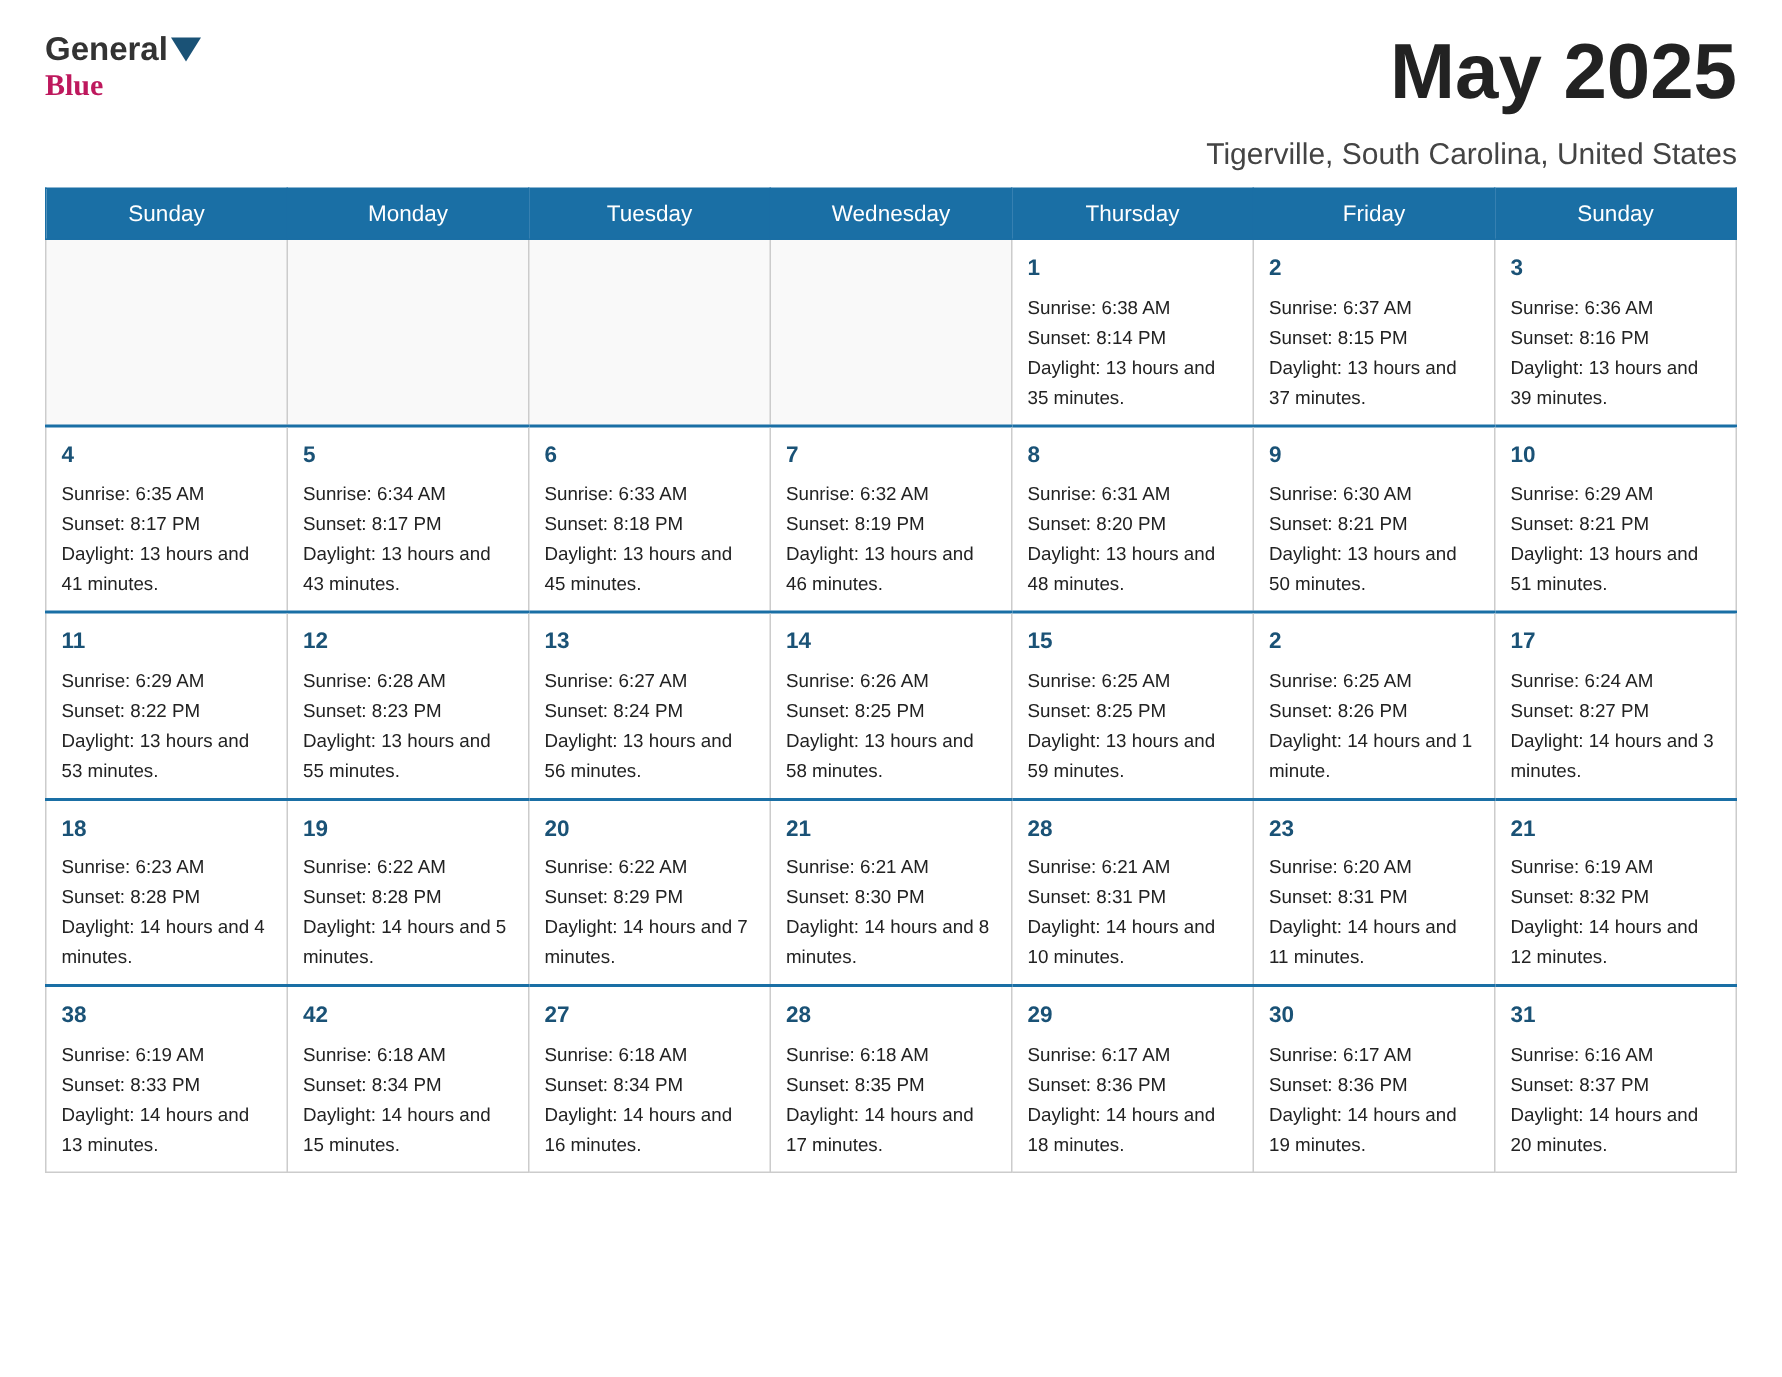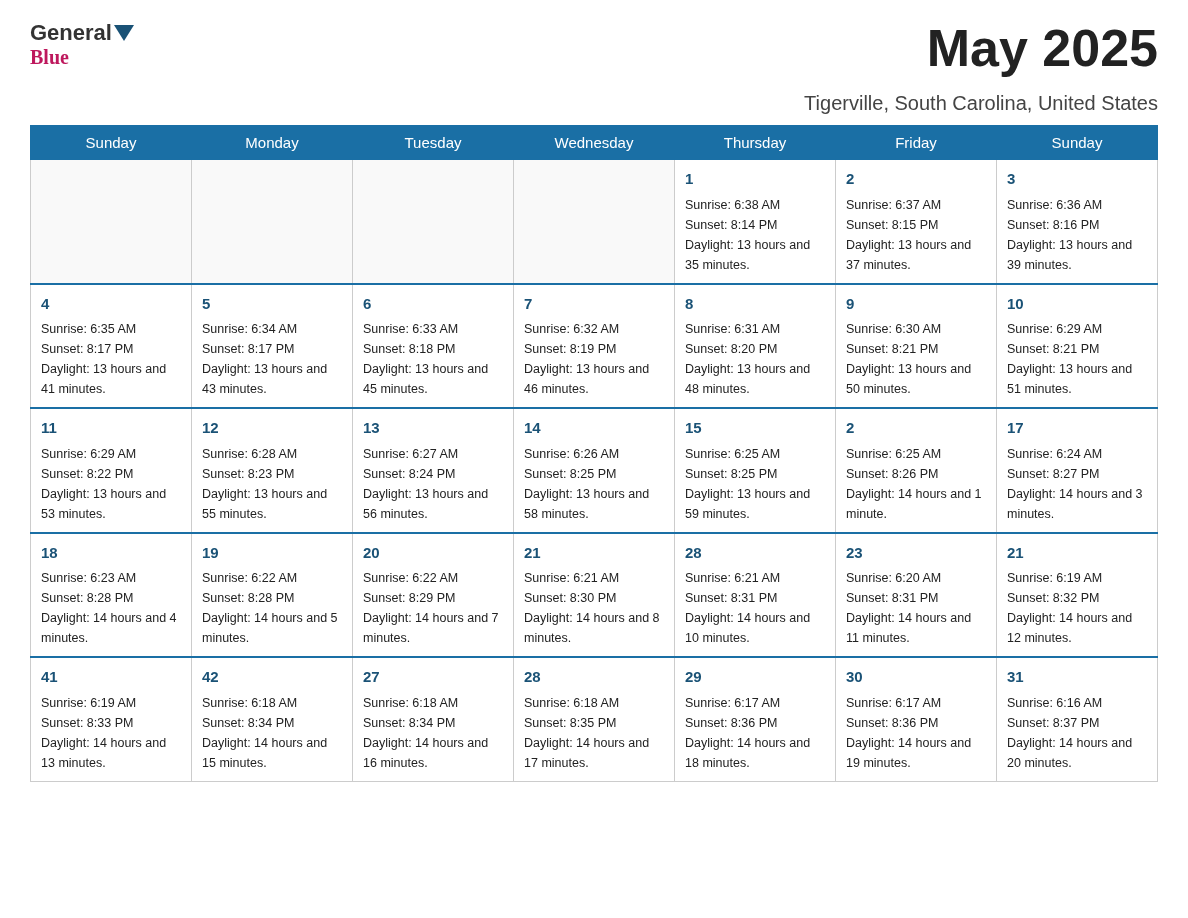--- a/index.html
+++ b/index.html
@@ -238,21 +238,21 @@
           <span class="day-number">23</span>
           <div class="day-info">Sunrise: 6:20 AM<br>Sunset: 8:31 PM<br>Daylight: 14 hours and 11 minutes.</div>
         </td>
         <td>
           <span class="day-number">21</span>
           <div class="day-info">Sunrise: 6:19 AM<br>Sunset: 8:32 PM<br>Daylight: 14 hours and 12 minutes.</div>
         </td>
       </tr>
       <tr class="row-separator">
         <td>
-          <span class="day-number">41</span>
+          <span class="day-number">38</span>
           <div class="day-info">Sunrise: 6:19 AM<br>Sunset: 8:33 PM<br>Daylight: 14 hours and 13 minutes.</div>
         </td>
         <td>
           <span class="day-number">42</span>
           <div class="day-info">Sunrise: 6:18 AM<br>Sunset: 8:34 PM<br>Daylight: 14 hours and 15 minutes.</div>
         </td>
         <td>
           <span class="day-number">27</span>
           <div class="day-info">Sunrise: 6:18 AM<br>Sunset: 8:34 PM<br>Daylight: 14 hours and 16 minutes.</div>
         </td>

